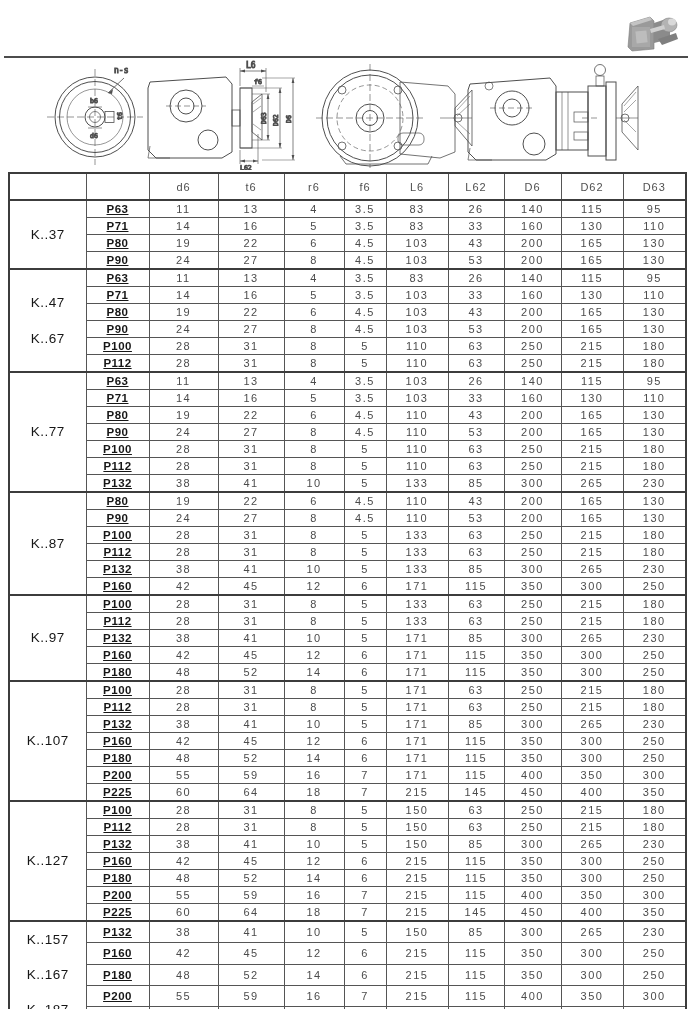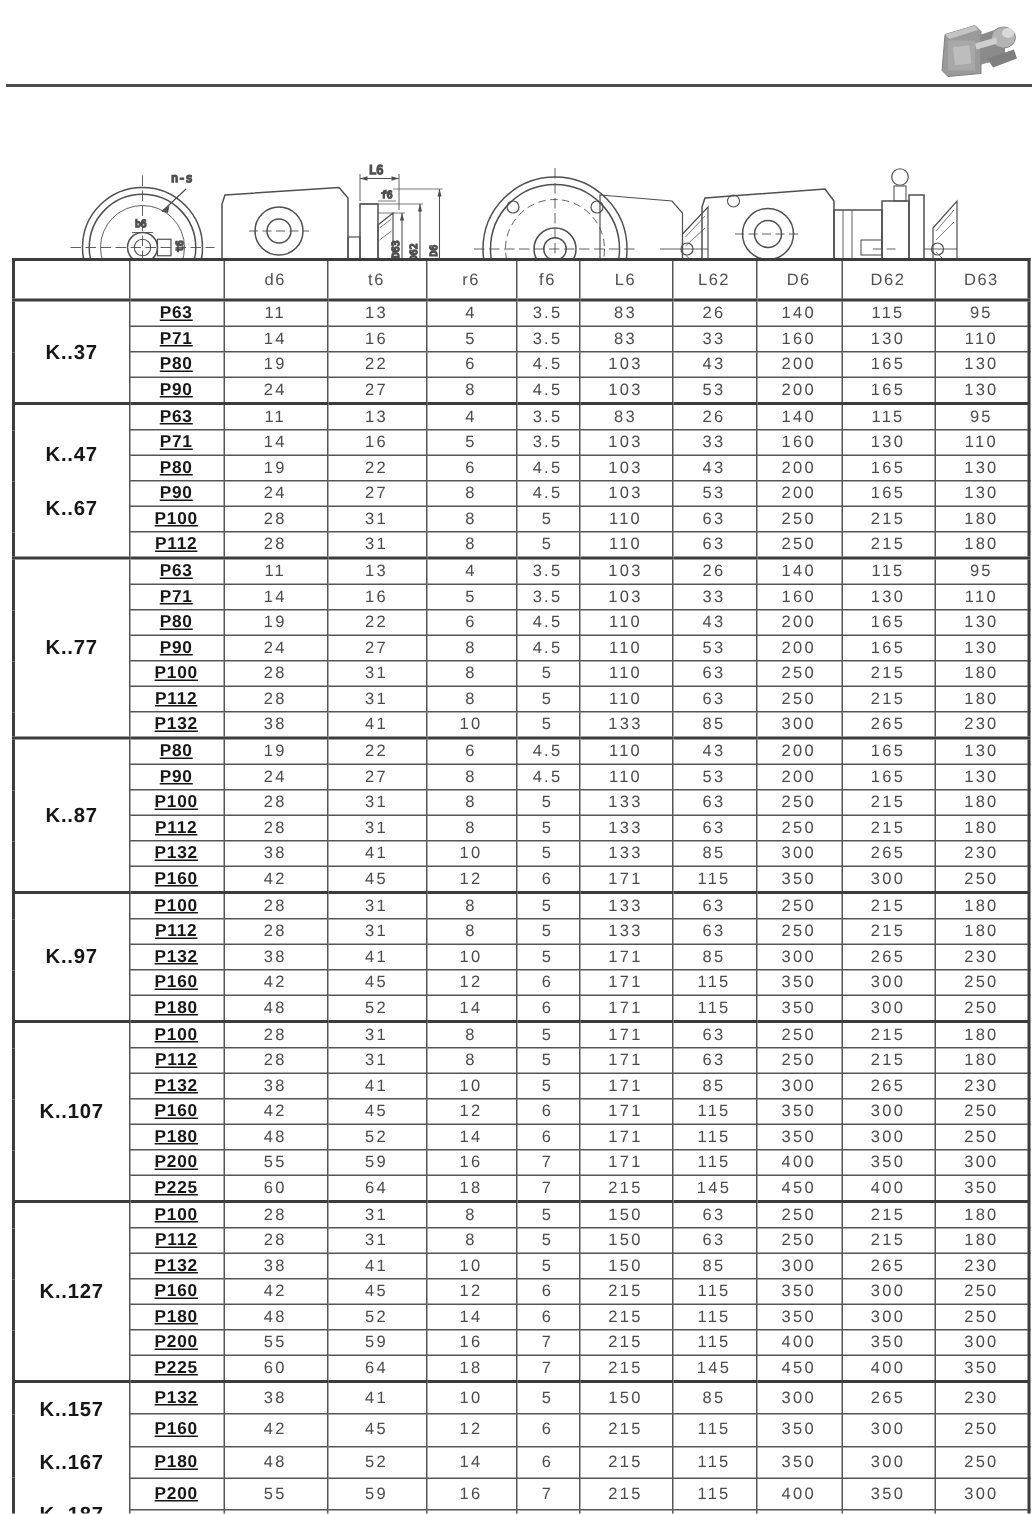--- a/index.html
+++ b/index.html
@@ -5,38 +5,38 @@
   html,body{margin:0;padding:0;}
   body{
     width:689px;height:1009px;background:#ffffff;position:relative;overflow:hidden;
     font-family:"Liberation Sans", sans-serif;
   }
   
   .top-rule{position:absolute;left:4px;top:56px;width:684px;height:2px;background:#4c4c4c;}
   
   .logo{position:absolute;right:7px;top:9px;width:58px;height:48px;}
   
-  .drawings{position:absolute;left:0;top:60px;width:689px;height:110px;margin-top:48px;}
+  .drawings{position:absolute;left:0;top:60px;width:689px;height:110px;}
   .drawings svg{display:block;}
   text.dim{font-family:"DejaVu Sans Mono", monospace;font-size:8px;fill:#2e2e2e;}
   text.dim-sm{font-family:"DejaVu Sans Mono", monospace;font-size:6.5px;fill:#2e2e2e;}
   
   .tbl-wrap{position:absolute;left:8px;top:172px;}
   table{
     border-collapse:collapse;table-layout:fixed;width:677px;height:833px;
     border:2px solid #3c3c3c;background:#fff;
   }
   td,th{
     border:1px solid #555;padding:0;margin:0;text-align:center;vertical-align:middle;
     font-size:11px;color:#4b4b4b;letter-spacing:1.5px;overflow:hidden;white-space:nowrap;
     font-weight:400;height:16px;
   }
   thead th{height:25px;border-bottom:2px solid #3c3c3c;color:#4f4f4f;letter-spacing:1px;}
   tr.group-start td{border-top:2px solid #3c3c3c;}
-  td.gcell{font-weight:bold;font-size:13.5px;color:#161616;letter-spacing:0.5px;}
+  td.gcell{font-weight:normal;font-size:13.5px;color:#161616;letter-spacing:0.5px;}
   td.gcell .gline{line-height:2.6;}
   td.pcell{font-weight:bold;font-size:11.5px;color:#161616;letter-spacing:0.5px;text-decoration:underline;}
 </style>
 </head>
 <body>
 
 <div class="logo">
   <svg width="58" height="48" viewBox="0 0 58 48">
     <g>
       <polygon points="6,14 26,8 30,12 30,40 8,42 4,38" fill="#9a9a9a" stroke="#7c7c7c" stroke-width="0.6"></polygon>

